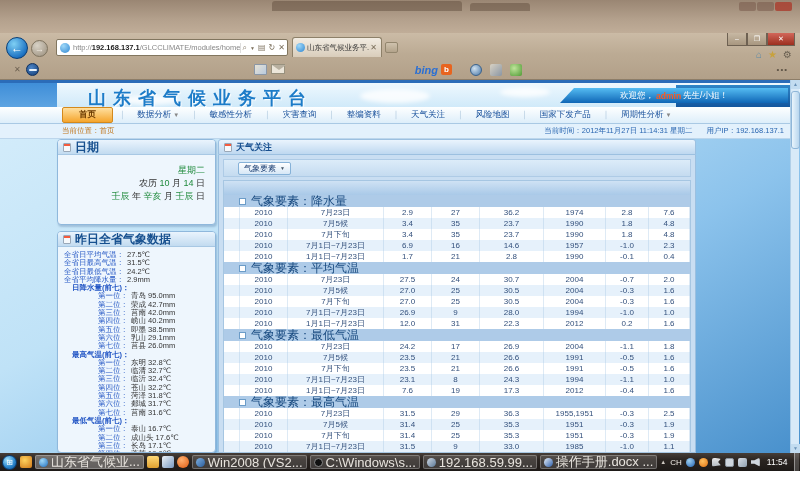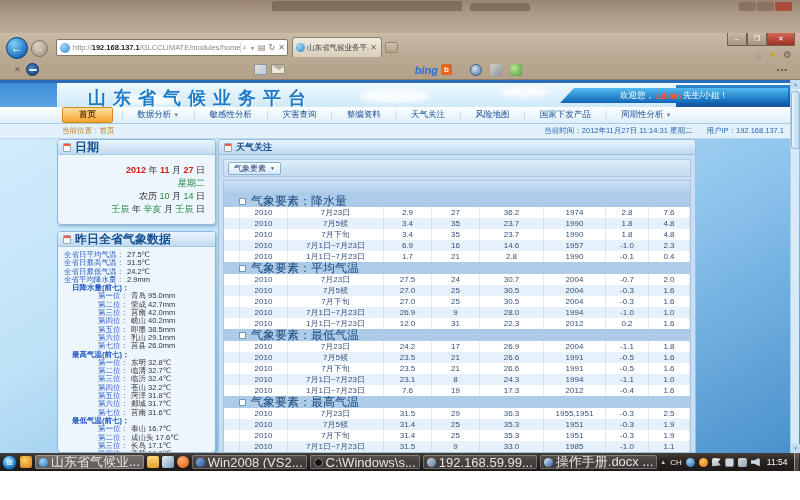--- a/index.html
+++ b/index.html
@@ -131,21 +131,21 @@
 
   
   #main { position:absolute; left:218px; top:59px; width:478px; height:314px; }
   #main-hdr { height:16px; background:linear-gradient(180deg,#eaf4fd,#bed8f0);
     border:1px solid #9cc0e0; border-radius:3px 3px 0 0; display:flex; align-items:center; padding-left:5px;
     font-size:9px; font-weight:bold; color:#174f8f;}
   #main-hdr .picon { width:8px; height:9px; margin-right:4px; background:linear-gradient(180deg,#f45b3e 35%,#f6f9fc 35%);
     border:1px solid #9aa8b8; border-radius:1px;}
   #main-body { height:298px; background:#c9def2; border:1px solid #9cc0e0; border-top:none; padding:4px; }
   #tools { height:18px; background:linear-gradient(180deg,#dcecf9,#c4dbf0); border:1px solid #aecbe6;
-    display:flex; align-items:center; padding-left:4px; }
+    display:flex; align-items:center; padding-left:14px; }
   #element-btn { height:13px; background:linear-gradient(180deg,#ffffff,#d6e7f6); border:1px solid #86b2d8;
     border-radius:2px; font-size:8px; color:#1c3f73; display:flex; align-items:center; padding:0 5px; gap:4px;}
   #element-btn .car { font-size:5px; color:#456; }
 
   #tbl { margin-top:3px; background:#fff; border:1px solid #a6c6e2; }
   .tr { display:grid; grid-template-columns:16px 48px 96px 48px 48px 64px 62px 43px 41px; }
   .tr > div { text-align:center; overflow:hidden; white-space:nowrap; border-right:1px solid rgba(160,195,225,.35); }
   .thead { height:14px; line-height:14px; background:linear-gradient(180deg,#cfe2f4,#a9c9e8);
     font-size:8px; color:#1c3f73; }
   .thead > div { border-right:1px solid #96bcdc;margin-top:24px; }
@@ -312,21 +312,20 @@
       <span>当前时间：</span><span>2012年11月27日 11:14:31 星期二</span><b><span>用户IP：</span><span>192.168.137.1</span></b>
     </span>
   </div>
 
   <div class="panel" id="panel-calendar">
     <div class="panel-hdr">
       <span class="picon"></span>
       <span>日期</span>
     </div>
     <div id="cal-body">
-        <div><span class="seg-red">2012</span><span class="seg-dk"> 年 </span><span class="seg-red">11</span><span class="seg-dk"> 月 </span><span class="seg-red">27</span><span class="seg-dk"> 日</span></div>
         <div><span class="seg-gr">星期二</span></div>
         <div><span class="seg-dk">农历 </span><span class="seg-gr">10</span><span class="seg-dk"> 月 </span><span class="seg-gr">14</span><span class="seg-dk"> 日</span></div>
         <div><span class="seg-gr">壬辰</span><span class="seg-dk"> 年 </span><span class="seg-gr">辛亥</span><span class="seg-dk"> 月 </span><span class="seg-gr">壬辰</span><span class="seg-dk"> 日</span></div>
       </div>
   </div>
 
   <div class="panel" id="panel-weather">
     <div class="panel-hdr">
       <span class="picon"></span>
       <span>昨日全省气象数据</span>

